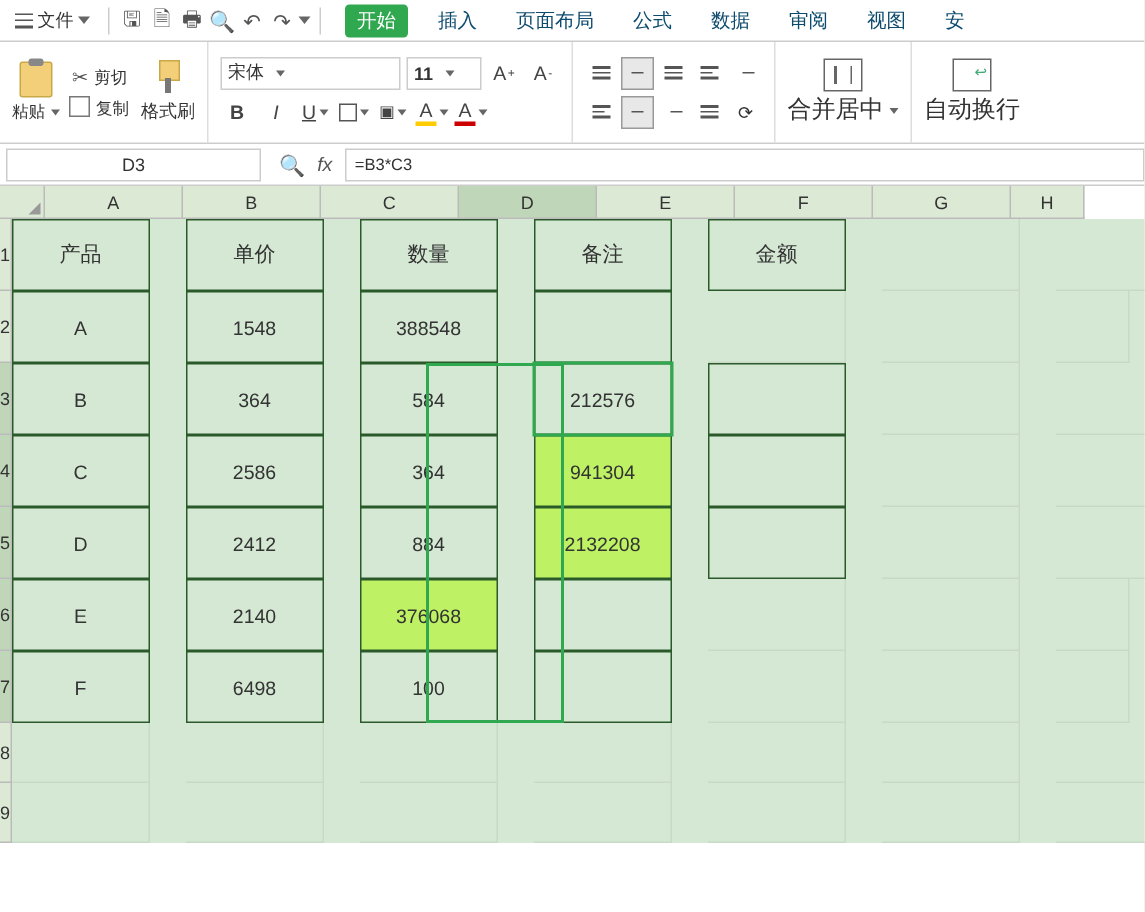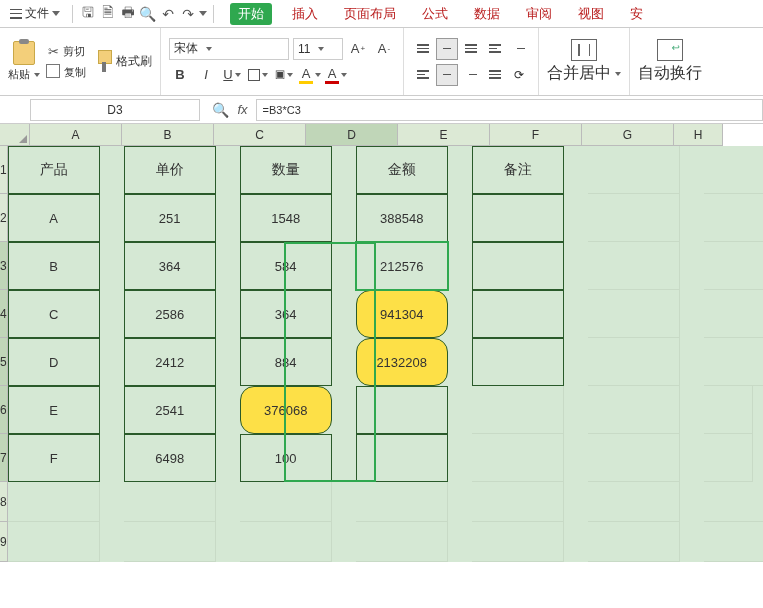--- a/index.html
+++ b/index.html
@@ -10,49 +10,49 @@
 .menubar .menu-file-btn { display: flex; align-items: center; gap: 3px; padding: 0 6px; height: 24px; cursor: pointer; }
 .menubar .menu-file-btn .hamburger { display: inline-block; width: 12px; height: 10px; position: relative; }
 .menubar .menu-file-btn .hamburger::before, .menubar .menu-file-btn .hamburger::after, .menubar .menu-file-btn .hamburger span { content: ""; position: absolute; left: 0; right: 0; height: 1.5px; background: #555; }
 .menubar .menu-file-btn .hamburger::before { top: 0; }
 .menubar .menu-file-btn .hamburger span { top: 4px; }
 .menubar .menu-file-btn .hamburger::after { bottom: 0; }
 .menubar .caret-down { width: 0; height: 0; border-left: 4px solid transparent; border-right: 4px solid transparent; border-top: 5px solid #666; display: inline-block; }
 .menubar .vdiv { width: 1px; height: 18px; background: #ccc; margin: 0 4px; }
 .menubar .qa-icon { width: 18px; height: 18px; display: flex; align-items: center; justify-content: center; color: #555; font-size: 14px; cursor: pointer; }
 .menubar .tabs { display: flex; gap: 14px; margin-left: 10px; font-size: 13px; }
-.menubar .tab { cursor: pointer; padding: 2px 6px; color: #b91c1c; }
+.menubar .tab { cursor: pointer; padding: 2px 6px; color: #0c4a6e; }
 .menubar .tab.active { background: #2fa84f; color: #fff; border-radius: 3px; padding: 2px 8px; }
 
 
 .ribbon { display: flex; height: 68px; border-bottom: 1px solid #ccc; }
 .ribbon-group { display: flex; align-items: center; padding: 0 8px; border-right: 1px solid #ddd; gap: 6px; }
 .ribbon-group:last-child { border-right: none; }
 
 .paste-block { display: flex; flex-direction: column; align-items: center; gap: 2px; }
 .paste-icon { width: 22px; height: 24px; background: #f3cf7a; border: 1px solid #c9a848; border-radius: 2px; position: relative; }
 .paste-icon::before { content: ""; position: absolute; top: -3px; left: 5px; width: 10px; height: 5px; background: #888; border-radius: 2px; }
 .paste-label { display: flex; align-items: center; gap: 2px; font-size: 11px; }
 
 .clipboard-side { display: flex; flex-direction: column; gap: 2px; }
 .clip-btn { display: flex; align-items: center; gap: 4px; font-size: 11px; cursor: pointer; padding: 2px; }
 .scissors-icon { font-size: 13px; color: #555; }
 .copy-icon { width: 12px; height: 12px; border: 1.5px solid #777; position: relative; }
 .copy-icon::after { content: ""; position: absolute; top: -3px; left: -3px; width: 12px; height: 12px; border: 1.5px solid #777; background: #fff; }
 
-.brush-block { display: flex; flex-direction: row; align-items: center; gap: 2px; }
+.brush-block { display: flex; flex-direction: column; align-items: center; gap: 2px; }
 .brush-icon { width: 20px; height: 24px; position: relative; }
 .brush-icon::before { content: ""; position: absolute; top: 0; left: 4px; width: 12px; height: 12px; background: #f3cf7a; border: 1px solid #c9a848; }
 .brush-icon::after { content: ""; position: absolute; top: 12px; left: 8px; width: 4px; height: 10px; background: #777; }
 
 .font-group { flex-direction: column; gap: 4px; align-items: flex-start; justify-content: center; }
 .font-row { display: flex; gap: 4px; align-items: center; }
 .font-select { height: 22px; border: 1px solid #ccc; background: #fff; padding: 0 4px; font-size: 12px; display: flex; align-items: center; gap: 6px; cursor: pointer; }
 .font-name-sel { width: 120px; }
-.font-size-sel { width: 50px; }
+.font-size-sel { width: 50px; font-weight: bold; }
 .font-btn { width: 22px; height: 22px; display: flex; align-items: center; justify-content: center; cursor: pointer; font-size: 13px; color: #444; }
 .font-btn.bold { font-weight: bold; }
 .font-btn.italic { font-style: italic; }
 .font-btn.underline { text-decoration: underline; }
 .font-btn .sub { font-size: 8px; margin-left: 1px; }
 .border-btn { position: relative; }
 .border-btn .box { width: 12px; height: 12px; border: 1.5px solid #555; }
 .color-btn { position: relative; display: flex; flex-direction: column; align-items: center; }
 .color-bar { width: 14px; height: 3px; }
 .small-caret { width: 0; height: 0; border-left: 3px solid transparent; border-right: 3px solid transparent; border-top: 4px solid #666; display: inline-block; margin-left: 2px; }
@@ -71,21 +71,21 @@
 
 .merge-group, .wrap-group { flex-direction: column; align-items: center; justify-content: center; gap: 2px; }
 .merge-icon, .wrap-icon { width: 26px; height: 22px; border: 1.5px solid #666; position: relative; }
 .merge-icon::before, .merge-icon::after { content: ""; position: absolute; top: 4px; bottom: 4px; width: 1.5px; background: #666; }
 .merge-icon::before { left: 6px; }
 .merge-icon::after { right: 6px; }
 .wrap-icon::after { content: "↩"; position: absolute; right: 2px; top: 2px; font-size: 10px; color: #4a7; }
 .group-label { font-size: 16px; display: flex; align-items: center; gap: 2px; }
 
 
-.formula-bar { display: flex; height: 28px; border-bottom: 1px solid #ccc; align-items: center; padding-left: 26px; }
+.formula-bar { display: flex; height: 28px; border-bottom: 1px solid #ccc; align-items: center; }
 .name-box { width: 170px; height: 22px; margin: 0 4px; border: 1px solid #ccc; display: flex; align-items: center; justify-content: center; position: relative; font-size: 12px; }
 .name-box .caret-down { position: absolute; right: 4px; }
 .fx-area { display: flex; align-items: center; gap: 8px; padding: 0 8px; }
 .fx-icon { font-size: 14px; color: #555; cursor: pointer; }
 .fx-label { font-style: italic; font-size: 13px; color: #555; }
 .formula-input { flex: 1; height: 22px; border: 1px solid #ccc; padding: 0 6px; font-size: 11px; display: flex; align-items: center; }
 
 
 .grid { position: relative; }
 .col-headers { display: flex; height: 22px; }
@@ -112,21 +112,21 @@
 .cell.data { height: 48px; }
 .cell.empty { height: 40px; }
 
 
 .tbl { border: 1.5px solid #2a5a2a; background: #d5e8d4; }
 .tbl-header { font-family: "SimSun", serif; font-size: 14px; }
 .cell.tbl { border-right: 1.5px solid #2a5a2a; border-bottom: 1.5px solid #2a5a2a; }
 
 
 .sel-active { outline: 2px solid #2fa84f; outline-offset: -1px; position: relative; z-index: 10; }
-.sel-fill { background: #fde047; border-radius: 14px; }
+.sel-fill { background: #bef264; }
 .fill-handle { position: absolute; width: 6px; height: 6px; background: #2fa84f; border: 1px solid #fff; right: -3px; bottom: -3px; z-index: 20; }
 .selection-border { position: absolute; border: 2px solid #2fa84f; pointer-events: none; z-index: 15; }
 </style>
 </head>
 <body>
 
 <div class="menubar">
   <div class="menu-file-btn">
     <span class="hamburger">
         <span></span>
@@ -348,30 +348,29 @@
       <div class="row-h data sel">7</div>
       <div class="row-h empty">8</div>
       <div class="row-h empty">9</div>
     </div>
     <div class="cells" style="position:relative">
 
       <div class="cell-row">
         <div class="cell colA data tbl tbl-header">产品</div>
         <div class="cell colC data tbl tbl-header">单价</div>
         <div class="cell colB data tbl tbl-header">数量</div>
+        <div class="cell colE data tbl tbl-header">备注</div>
         <div class="cell colD data tbl tbl-header">金额</div>
-        <div class="cell colE data tbl tbl-header">备注</div>
         <div class="cell colF data"></div>
         <div class="cell colG data"></div>
         <div class="cell colH data"></div>
       </div>
 
       <div class="cell-row">
         <div class="cell colA data tbl">A</div>
-        <div class="cell colB data tbl">251</div>
         <div class="cell colC data tbl">1548</div>
         <div class="cell colD data tbl">388548</div>
         <div class="cell colE data tbl"></div>
         <div class="cell colF data"></div>
         <div class="cell colG data"></div>
         <div class="cell colH data"></div>
       </div>
 
       <div class="cell-row">
         <div class="cell colA data tbl">B</div>
@@ -401,21 +400,21 @@
         <div class="cell colC data tbl">884</div>
         <div class="cell colD data tbl sel-fill">2132208</div>
         <div class="cell colE data tbl"></div>
         <div class="cell colF data"></div>
         <div class="cell colG data"></div>
         <div class="cell colH data"></div>
       </div>
 
       <div class="cell-row">
         <div class="cell colA data tbl">E</div>
-        <div class="cell colB data tbl">2541</div>
+        <div class="cell colB data tbl">2140</div>
         <div class="cell colD data tbl sel-fill">376068</div>
         <div class="cell colE data tbl"></div>
         <div class="cell colF data"></div>
         <div class="cell colG data"></div>
         <div class="cell colH data"></div>
       </div>
 
       <div class="cell-row">
         <div class="cell colA data tbl">F</div>
         <div class="cell colB data tbl">6498</div>

